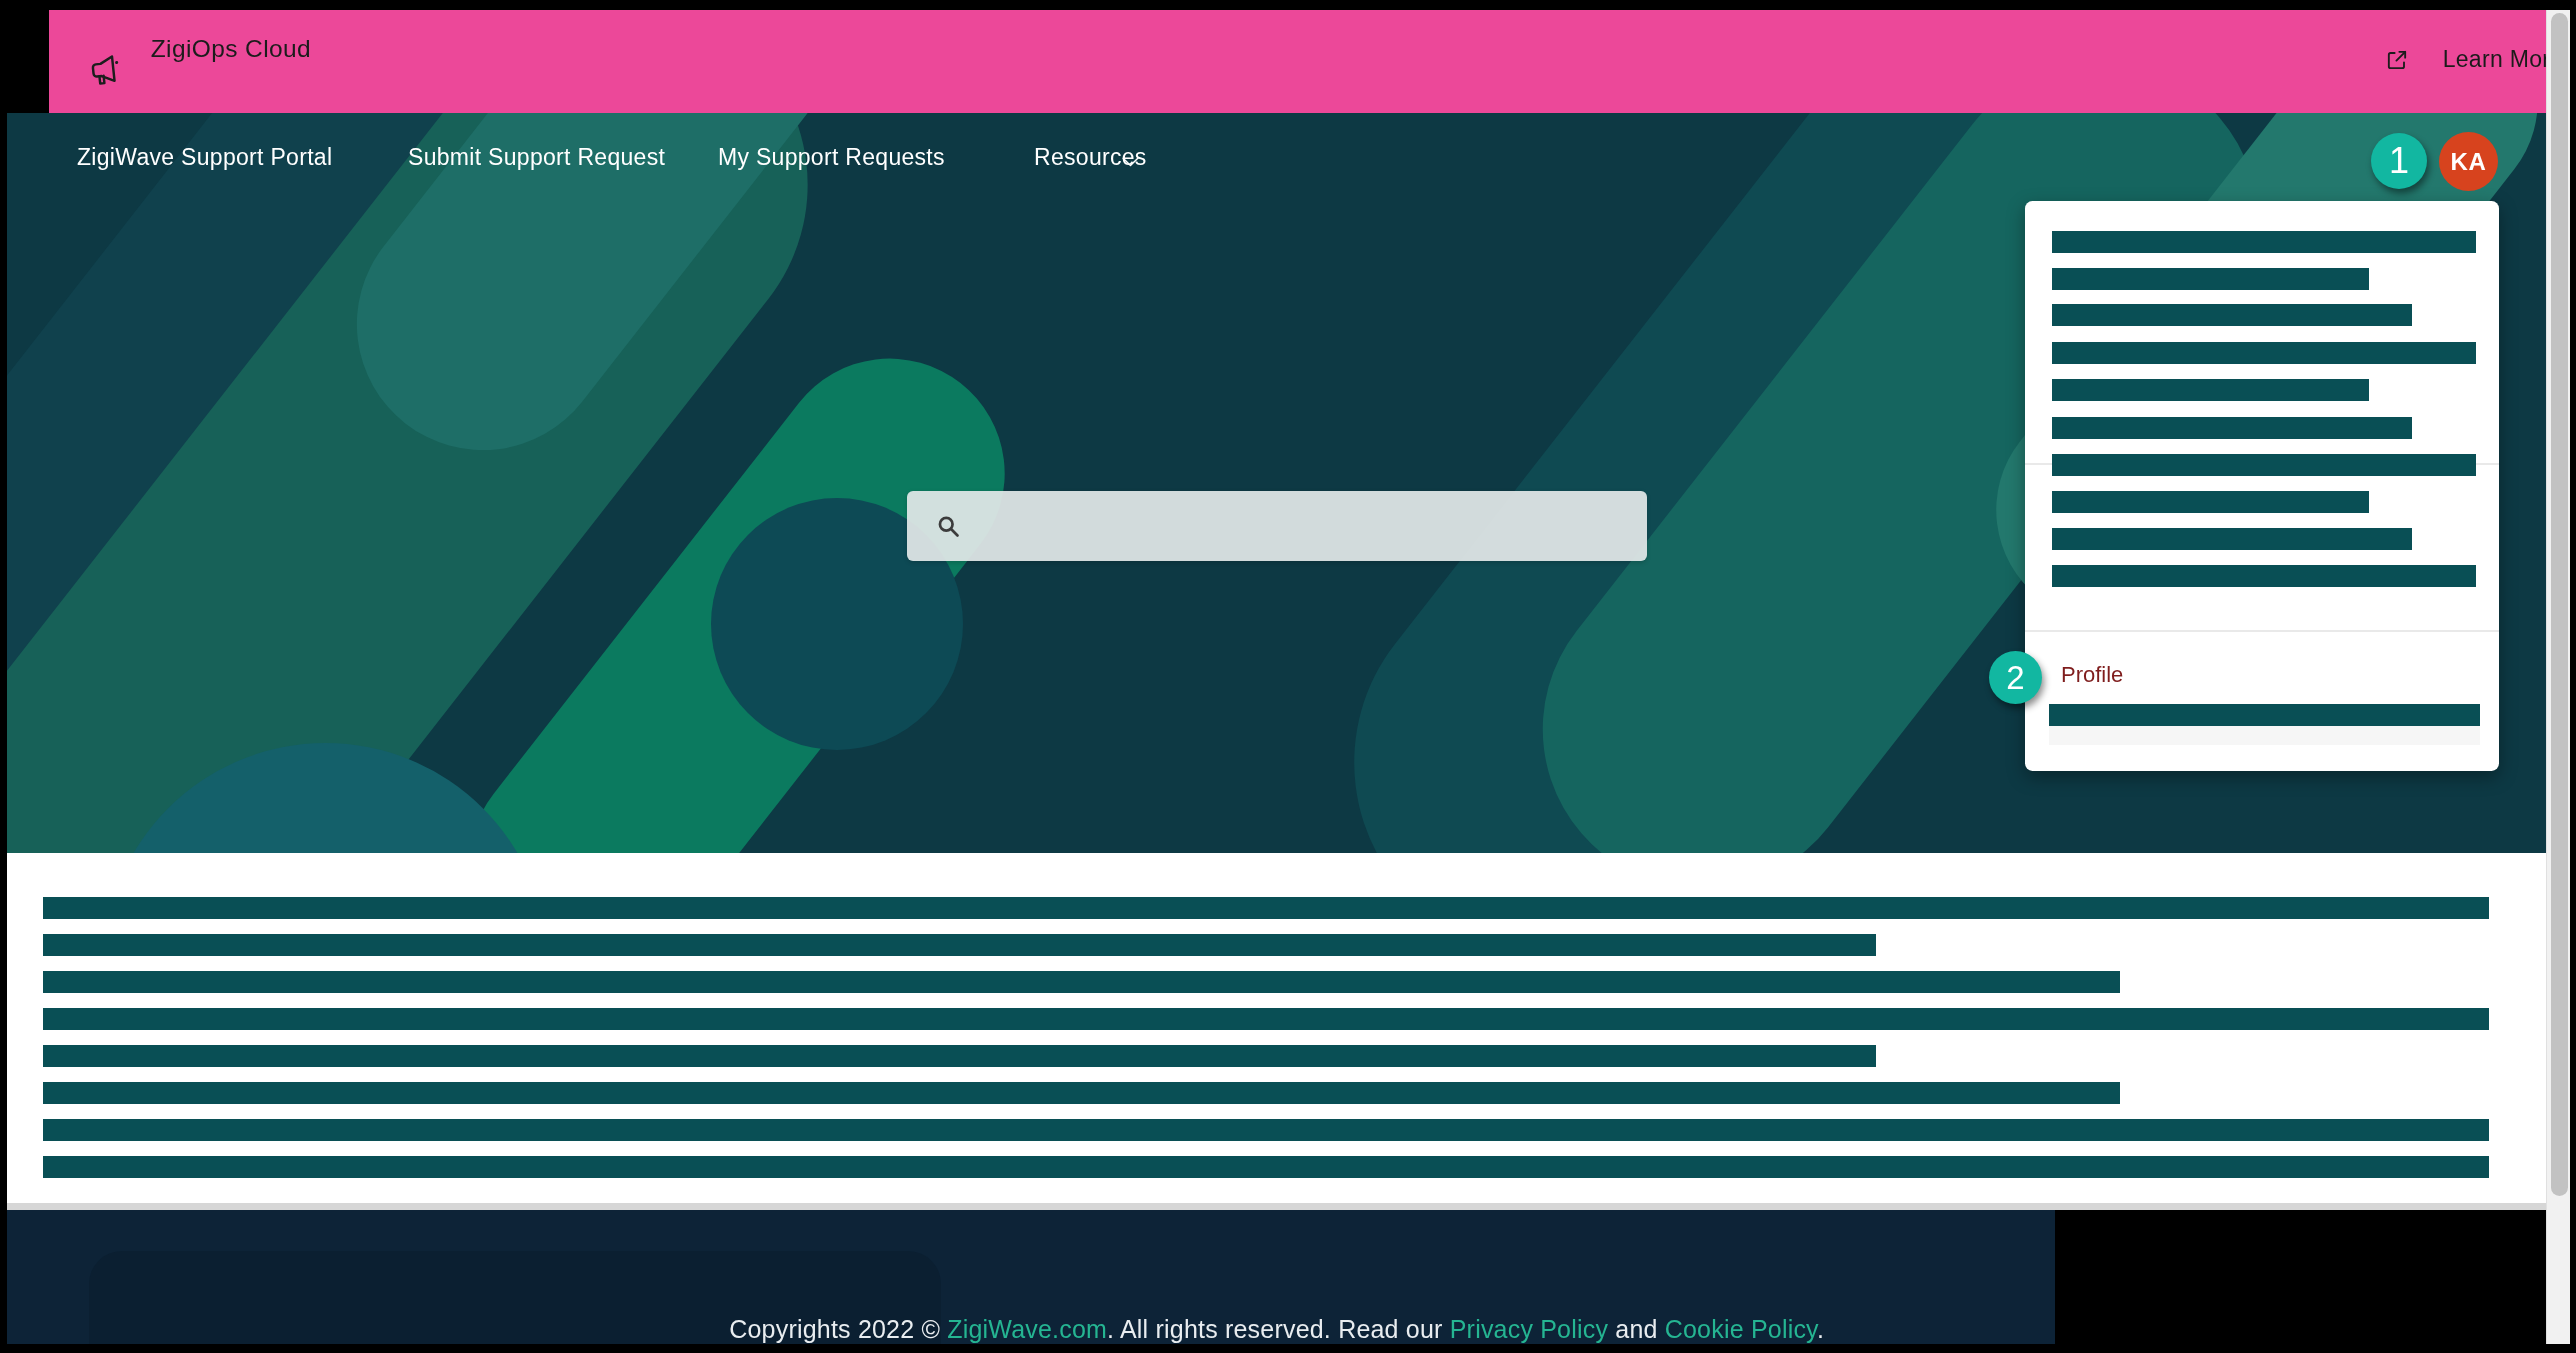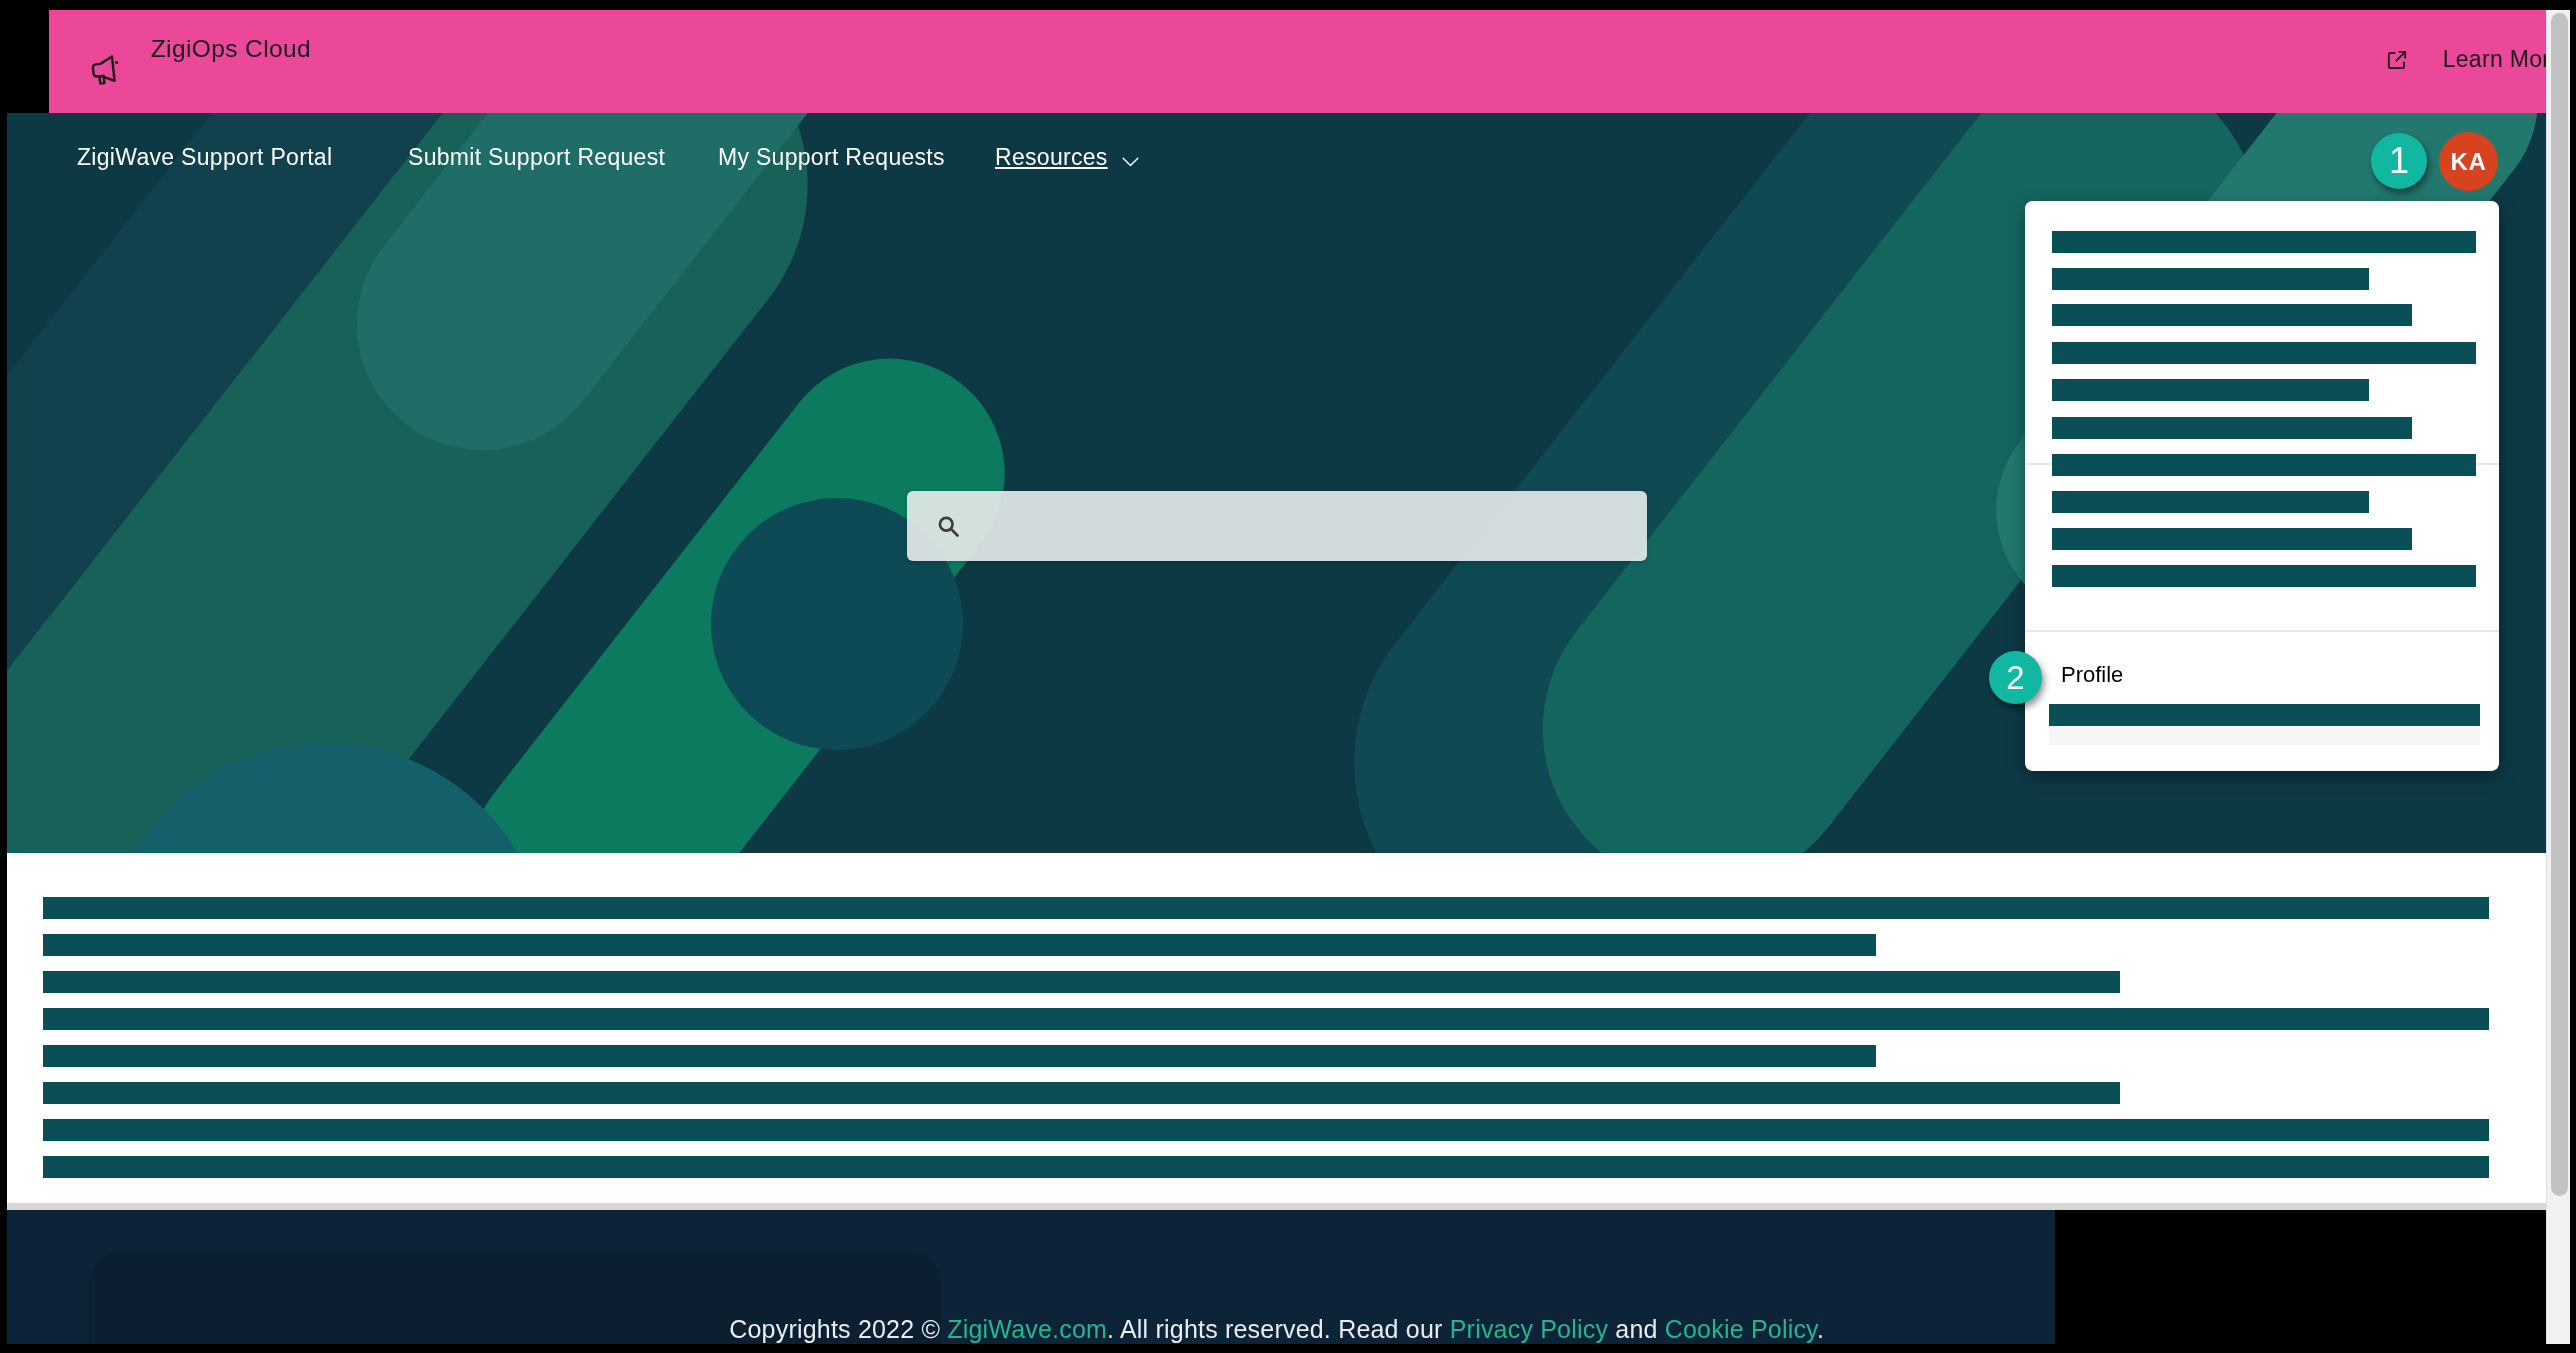--- a/index.html
+++ b/index.html
@@ -57,21 +57,21 @@
   .marker.m2{left:1989px;top:651px;width:53px;height:53px;font-size:33px;}
   .avatar{position:absolute;left:2439px;top:132px;width:59px;height:59px;border-radius:50%;background:#d7431e;color:#fff;
     display:flex;align-items:center;justify-content:center;font-size:24px;font-weight:bold;letter-spacing:0.7px;z-index:15;cursor:pointer;}
 
   
   .panel{position:absolute;left:2025px;top:201px;width:474px;height:570px;background:#fff;border-radius:7.4px;
     box-shadow:0 6px 18px rgba(0,0,0,.35);z-index:10;}
   .panel .divider{position:absolute;left:0;width:474px;height:1.5px;background:#e9e9e9;}
   .panel .redact{position:absolute;height:21.5px;background:#094f55;}
   .panel .grayrow{position:absolute;left:24px;top:525px;width:431px;height:19px;background:#f6f6f6;}
-  .panel .profile{position:absolute;left:36px;top:461px;font-size:22px;color:#000000;cursor:pointer;}
+  .panel .profile{position:absolute;left:36px;top:461px;font-size:22px;color:#7f1d1d;cursor:pointer;}
 
   
   .content{position:absolute;left:6.7px;top:853px;width:2540px;height:350px;background:#ffffff;z-index:2;}
   .content .redact{position:absolute;height:21.5px;background:#094f55;}
   .graystrip{position:absolute;left:6.7px;top:1203px;width:2540px;height:7.4px;background:#d6d6d6;z-index:2;}
 
   
   .footer{position:absolute;left:6.7px;top:1210px;width:2048px;height:143px;background:#0d2337;z-index:2;overflow:hidden;}
   .footer .deco{position:absolute;left:82px;top:41px;width:852px;height:193px;border-radius:33px;background:#0b1f31;}
   .footer .copy{position:absolute;left:0;top:105px;width:2540px;text-align:center;font-size:25px;color:#e9edf0;letter-spacing:0.2px;}
@@ -116,21 +116,21 @@
   <div class="shape pillF"></div>
   <div class="shape pillG"></div>
   <div class="shape pillD"></div>
   <div class="shape circDark"></div>
   <div class="shape circBL"></div>
 </div>
 
 <div class="nav-item" style="left:77px;font-weight:500;">ZigiWave Support Portal</div>
 <div class="nav-item" style="left:408px;">Submit Support Request</div>
 <div class="nav-item" style="left:718px;">My Support Requests</div>
-<div class="nav-item" style="left:995px;text-decoration:underline;">Resources</div>
+<div class="nav-item" style="left:1034px;">Resources</div>
 <div class="chev">
   <svg viewBox="0 0 26 16" fill="none" stroke="#fff" stroke-width="2" stroke-linecap="round" stroke-linejoin="round">
       <path d="M3 3l10 10L23 3"></path>
     </svg>
 </div>
 
 <div class="searchbox">
   <span class="mag">
     <svg viewBox="0 0 24 24" fill="none" stroke="currentColor" stroke-width="2.4" stroke-linecap="round">
       <circle cx="10" cy="10" r="5.6"></circle>

